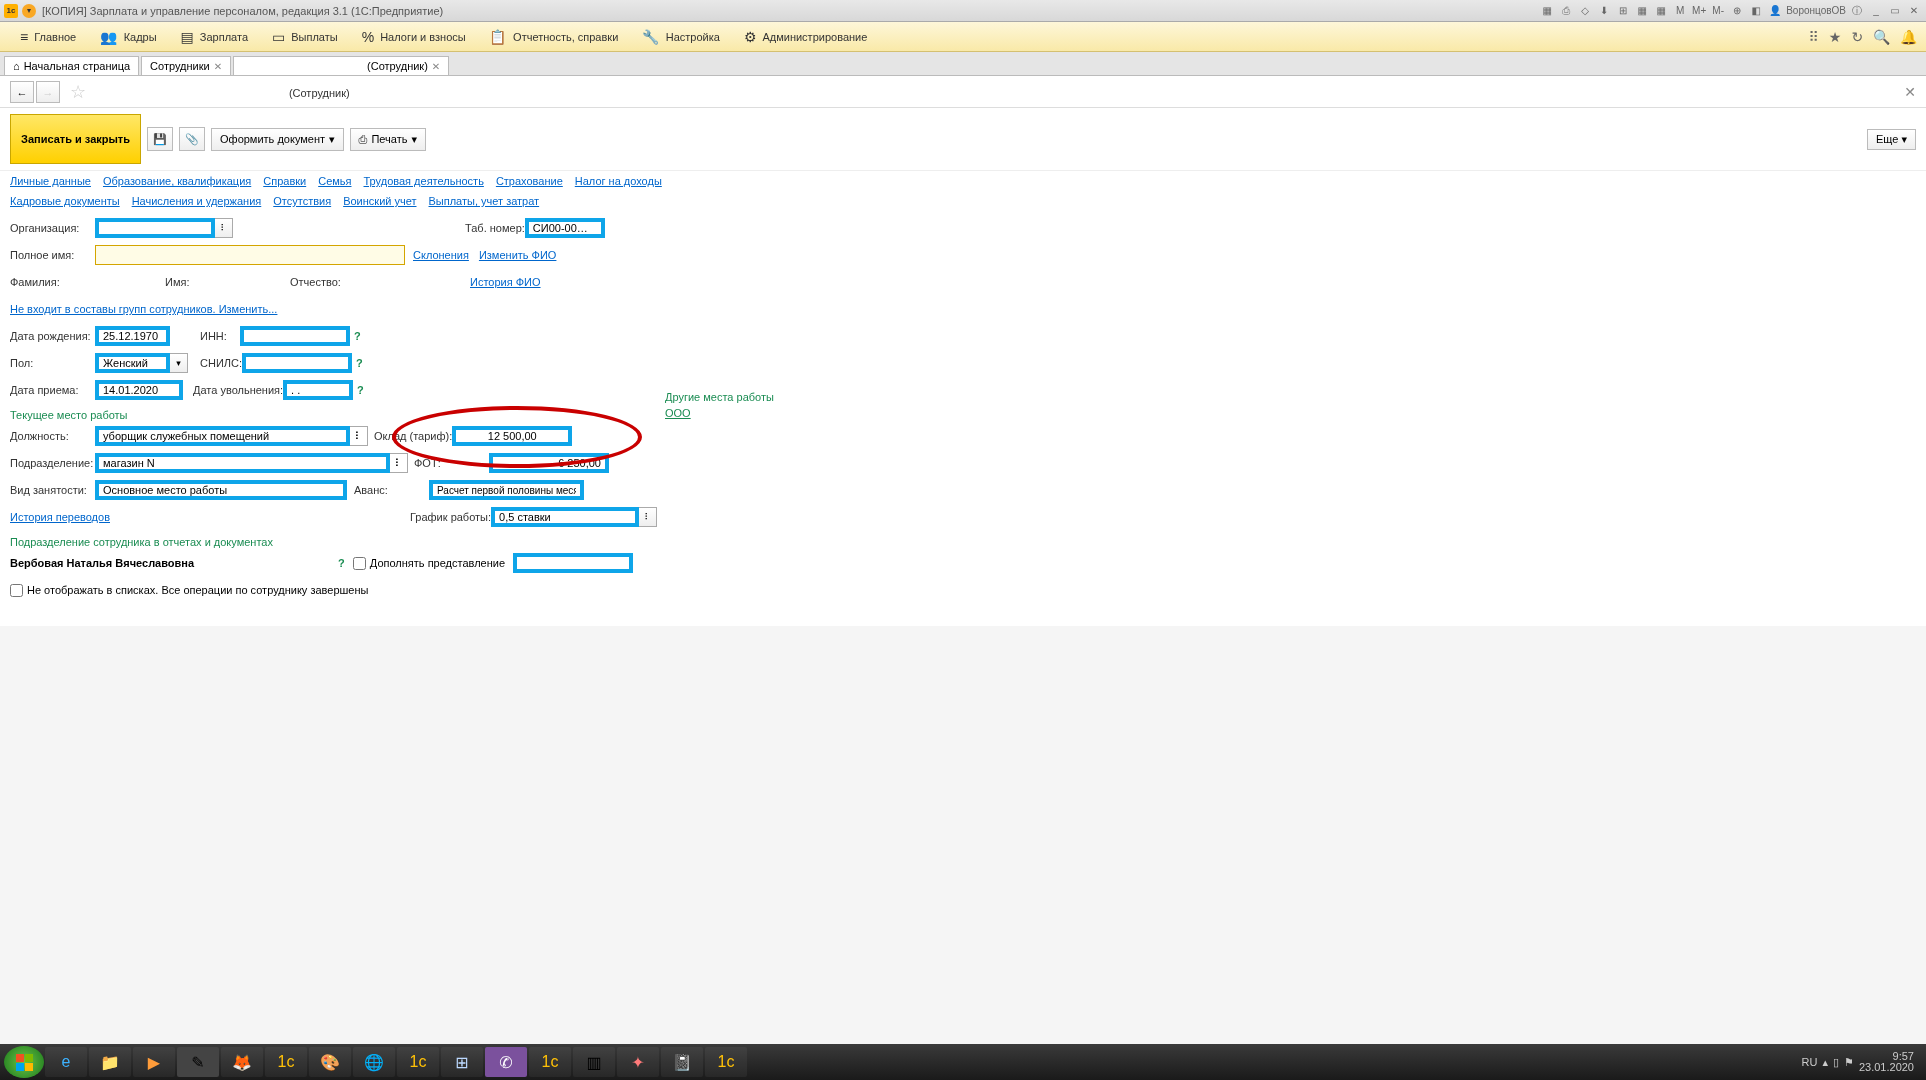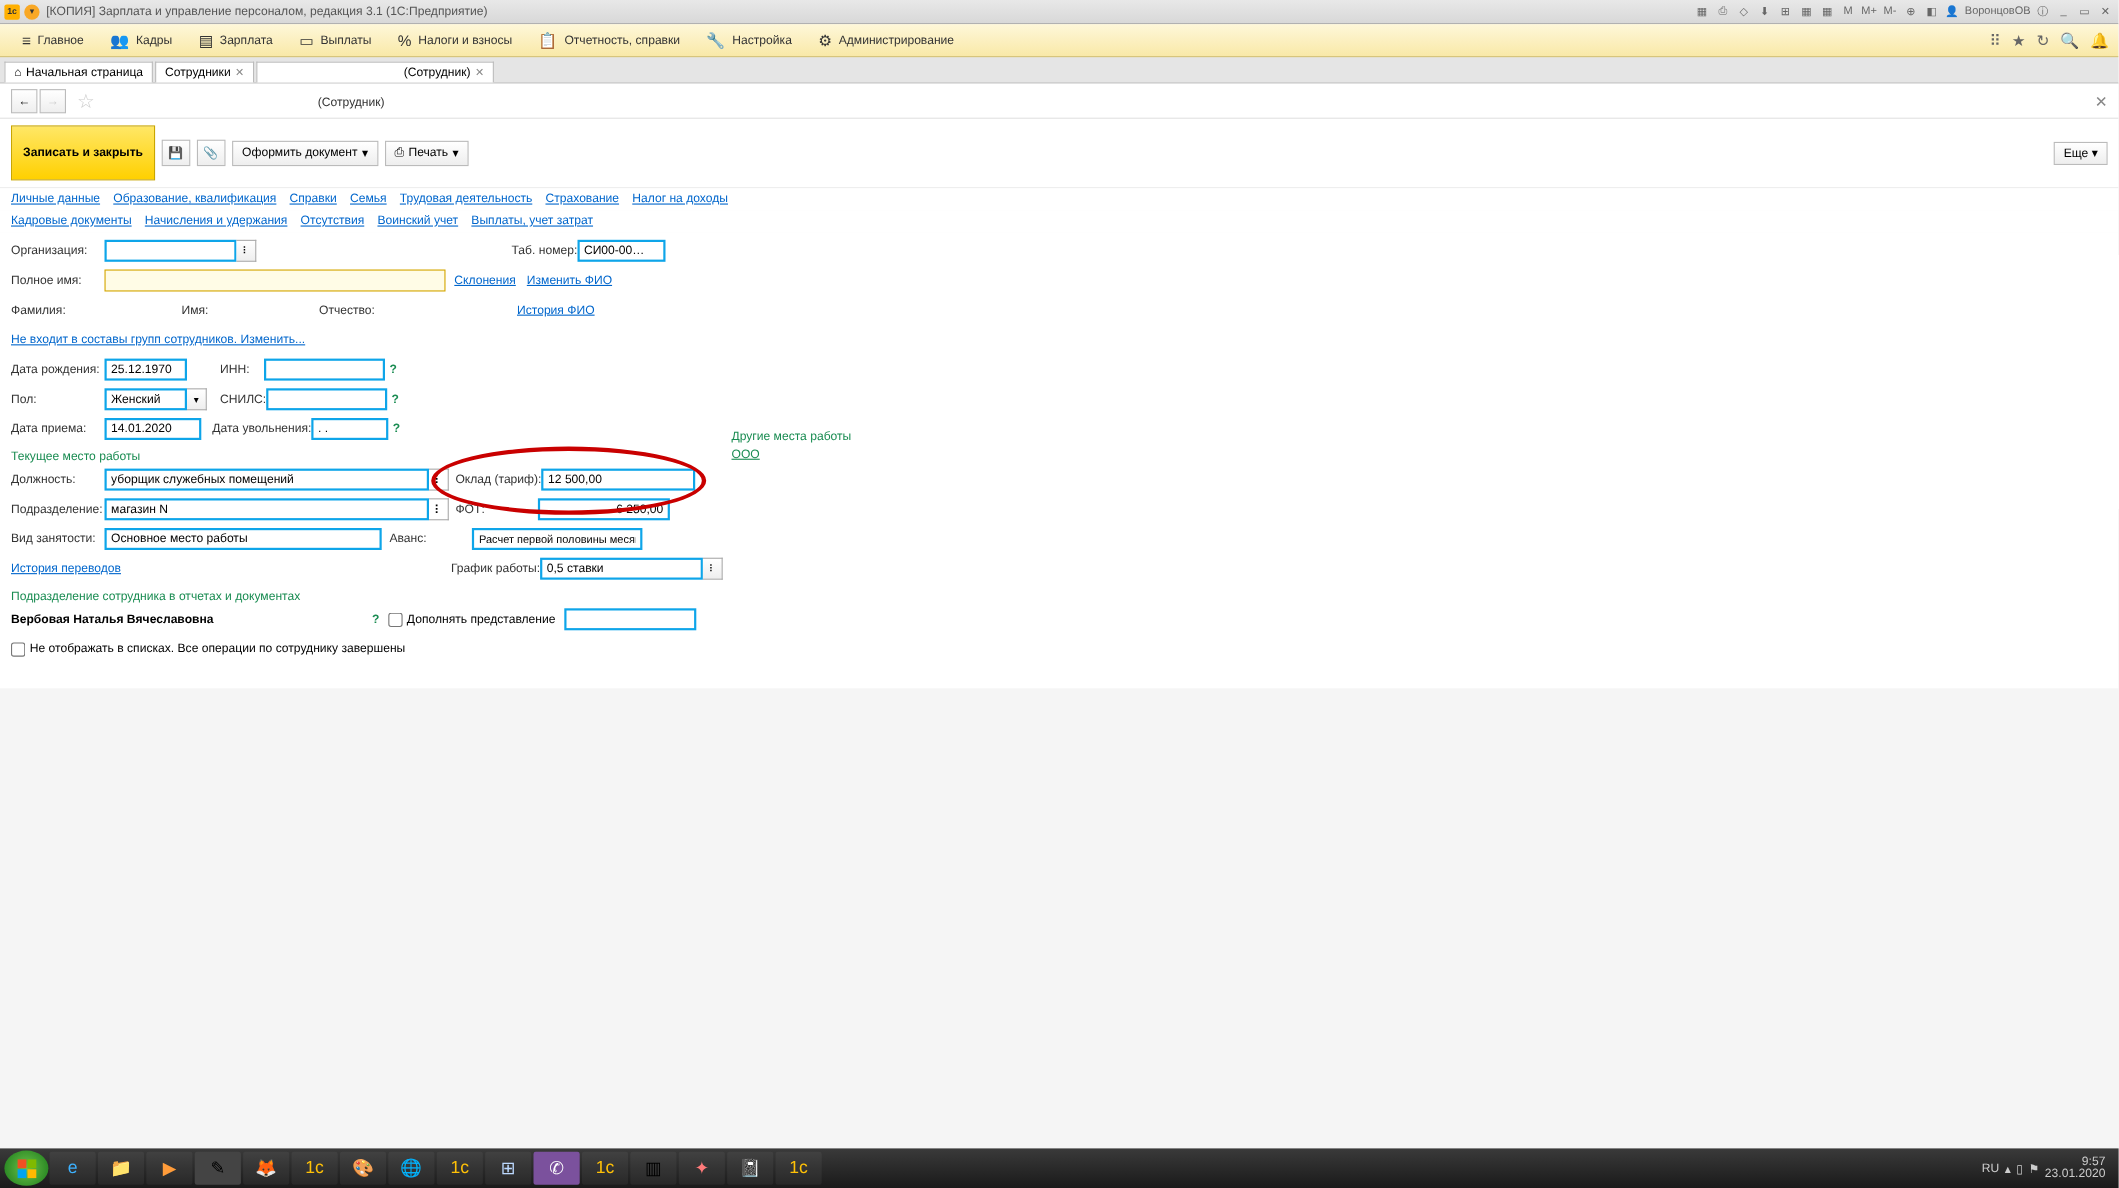--- a/index.html
+++ b/index.html
@@ -27,21 +27,21 @@
 .btn-primary { background: linear-gradient(#ffe766,#ffd000); border: 1px solid #c9a600; padding: 18px 10px; font-size: 11px; font-weight: bold; cursor:pointer;}
 .btn-icon { border: 1px solid #bbb; background: linear-gradient(#fff,#eee); width: 26px; height: 24px; display: inline-flex; align-items: center; justify-content: center; cursor:pointer;}
 .btn-dd { border: 1px solid #bbb; background: linear-gradient(#fff,#eee); padding: 4px 8px; cursor: pointer; display:flex;align-items:center;gap:4px;font-size:11px;}
 .btn-more { position:absolute; right:10px; border:1px solid #bbb; background:linear-gradient(#fff,#eee); padding:3px 8px; cursor:pointer;font-size:11px;}
 .linkbar { background: #fff; padding: 4px 10px; display: flex; flex-wrap: wrap; gap: 12px; }
 .linkbar a { color: #0066cc; text-decoration: underline; font-size: 11px; cursor:pointer;}
 .form-area { background: #fff; padding: 6px 10px 20px; }
 .row { display: flex; align-items: center; margin-bottom: 5px; min-height: 22px; }
 .lbl { color: #333; font-size: 11px; min-width: 85px; }
 .lbl2 { min-width: 55px; }
-.fld { border: 2px solid #0ea5e9; height: 20px; padding: 0 4px; font-size: 11px; background: #fff; }
+.fld { border: 4px solid #0ea5e9; height: 20px; padding: 0 4px; font-size: 11px; background: #fff; }
 .fld-sel { position:relative; display:inline-flex; }
 .fld-sel .sel-btn { border:1px solid #aaa; border-left:none; width:18px;height:20px;display:inline-flex;align-items:center;justify-content:center;font-size:9px;background:linear-gradient(#fff,#eee);cursor:pointer;}
 .link { color: #0066cc; text-decoration: underline; cursor: pointer; font-size: 11px; }
 .green-link { color: #1a8c52; text-decoration: underline; cursor:pointer;}
 .section-title { color: #1a8c52; font-size: 11px; margin: 8px 0 4px; }
 .help { color: #1a8c52; font-weight: bold; cursor:pointer; margin-left:4px;}
 .highlight-fld { border: 1px solid #d4a500; background: #fffce6; }
 .red-oval { position: absolute; border: 4px solid #c90000; border-radius: 50%; width: 250px; height: 62px; pointer-events: none; }
 .other-jobs { position:absolute; left:655px; top: 0px;}
 .checkbox { width:13px;height:13px; }
@@ -257,25 +257,25 @@
 
     <div class="red-oval" style="left:382px; top:-3px;"></div>
 
     <div class="other-jobs">
       <div class="section-title" style="margin-top:-18px;">Другие места работы</div>
       <a class="green-link">ООО</a>
     </div>
 
     <div class="row">
       <span class="lbl">Должность:</span>
-      <input class="fld" style="width: 295px;" value="уборщик служебных помещений">
+      <input class="fld" style="width: 255px;" value="уборщик служебных помещений">
       <span class="sel-btn" style="border:1px solid #aaa;border-left:none;width:18px;height:20px;display:inline-flex;align-items:center;justify-content:center;">⠇</span>
       <span style="width:6px;"></span>
       <span class="lbl" style="min-width:75px;">Оклад (тариф):</span>
-      <input class="fld" style="width: 140px; text-align: left;" value="12 500,00">
+      <input class="fld" style="width: 120px; text-align: center;" value="12 500,00">
     </div>
 
     <div class="row">
       <span class="lbl">Подразделение:</span>
       <input class="fld" style="width: 295px;" value="магазин N">
       <span class="sel-btn" style="border:1px solid #aaa;border-left:none;width:18px;height:20px;display:inline-flex;align-items:center;justify-content:center;">⠇</span>
       <span style="width:6px;"></span>
       <span class="lbl" style="min-width:75px;">ФОТ:</span>
       <input class="fld" style="width: 120px; text-align: right;" value="6 250,00">
     </div>

